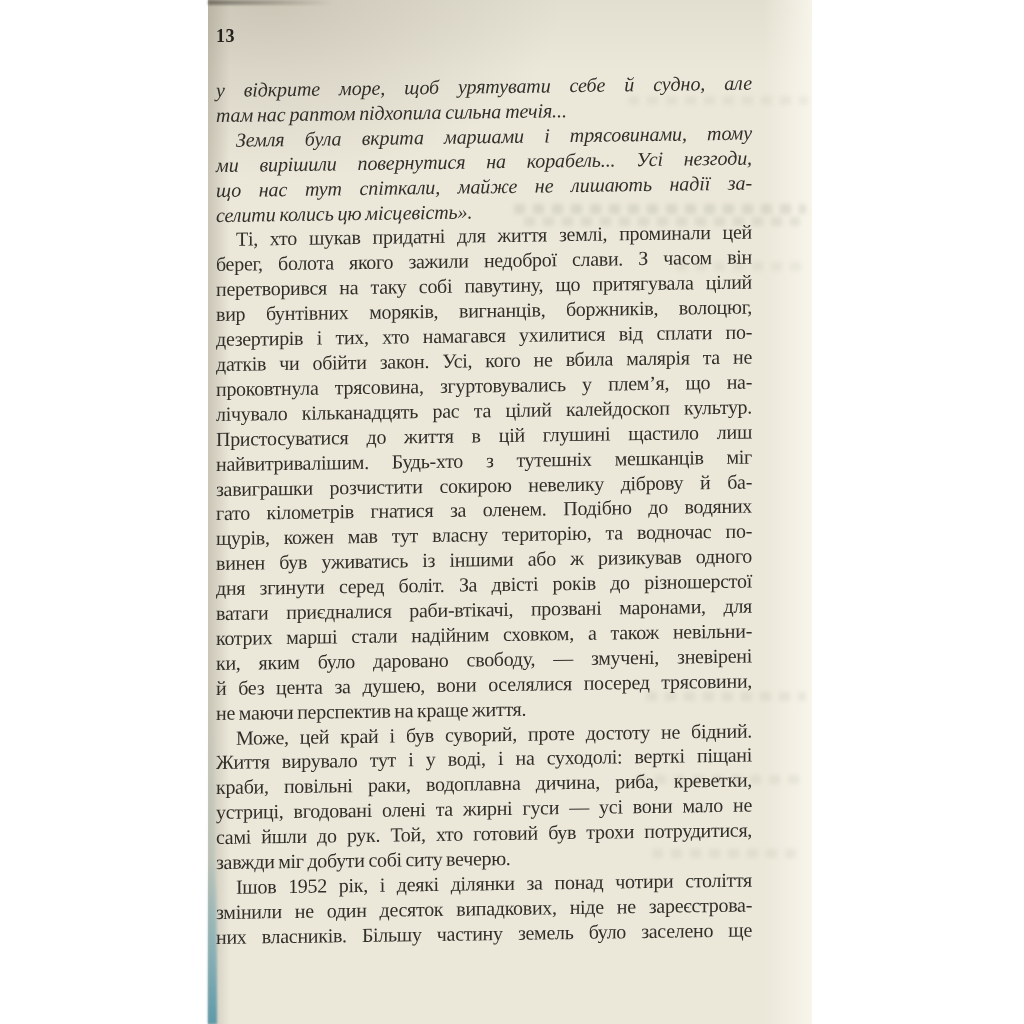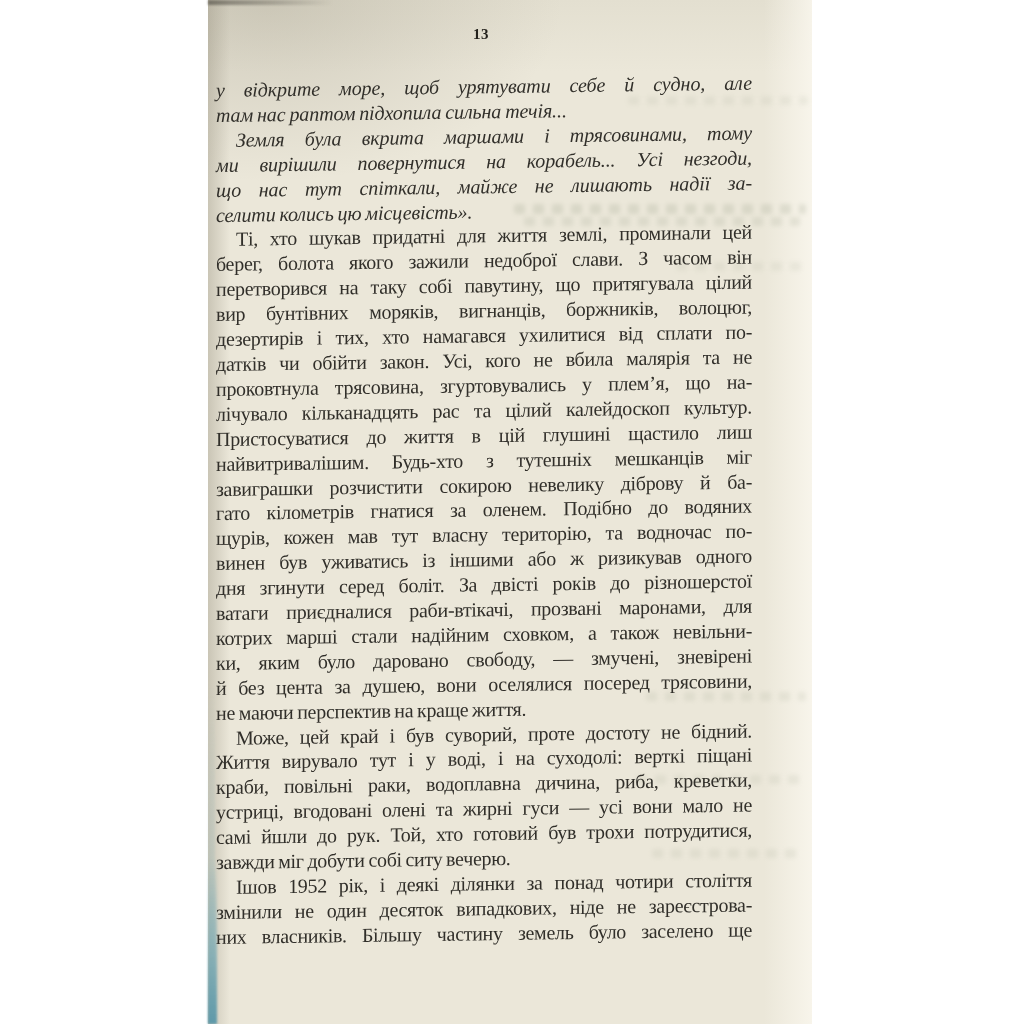--- a/index.html
+++ b/index.html
@@ -10,22 +10,22 @@
       linear-gradient(90deg, rgba(148,142,124,0.38) 0px, rgba(148,142,124,0) 22px),
       linear-gradient(270deg, rgba(250,247,238,0.85) 0px, rgba(250,247,238,0) 48px),
       linear-gradient(180deg, var(--paper-top,#e3dfd0) 0%, var(--paper,#ebe7d9) 7%, var(--paper,#ebe7d9) 100%);
   }
   .edge-teal{position:absolute;left:0;bottom:0;width:9px;height:165px;
     background:linear-gradient(180deg, rgba(110,167,180,0) 0%, rgba(110,167,180,0.60) 55%, rgba(88,150,168,0.92) 100%);
     filter:blur(1px);}
   .edge-teal.tall{height:340px;width:7px;opacity:0.30;}
   .top-smudge{position:absolute;left:0;top:0;width:125px;height:5px;
     background:linear-gradient(90deg, rgba(75,72,63,0.60), rgba(75,72,63,0));filter:blur(1.2px);}
-  .page-number{position:absolute;top:26px;left:8px;width:530px;text-align:center;
-    font-family:"Liberation Serif","DejaVu Serif",serif;font-weight:bold;font-size:15px;
+  .page-number{position:absolute;top:26px;left:8px;width:530px;text-align:left;
+    font-family:"Liberation Serif","DejaVu Serif",serif;font-weight:bold;font-size:18px;
     color:#23211c;letter-spacing:0.5px;}
   .text-block{position:absolute;left:8px;top:78px;width:536px;
     transform:skewY(-0.8deg);transform-origin:0 0;
     font-family:"Liberation Serif","DejaVu Serif",serif;
     font-size:20px;line-height:24.9px;color:var(--ink,#312f2a);
     letter-spacing:-0.3px;word-spacing:-1px;}
   .line{text-align:justify;text-align-last:justify;}
   .line.lastline{text-align-last:left;}
   .line.indent{text-indent:20px;}
   .line.italic{font-style:italic;letter-spacing:-0.1px;}

